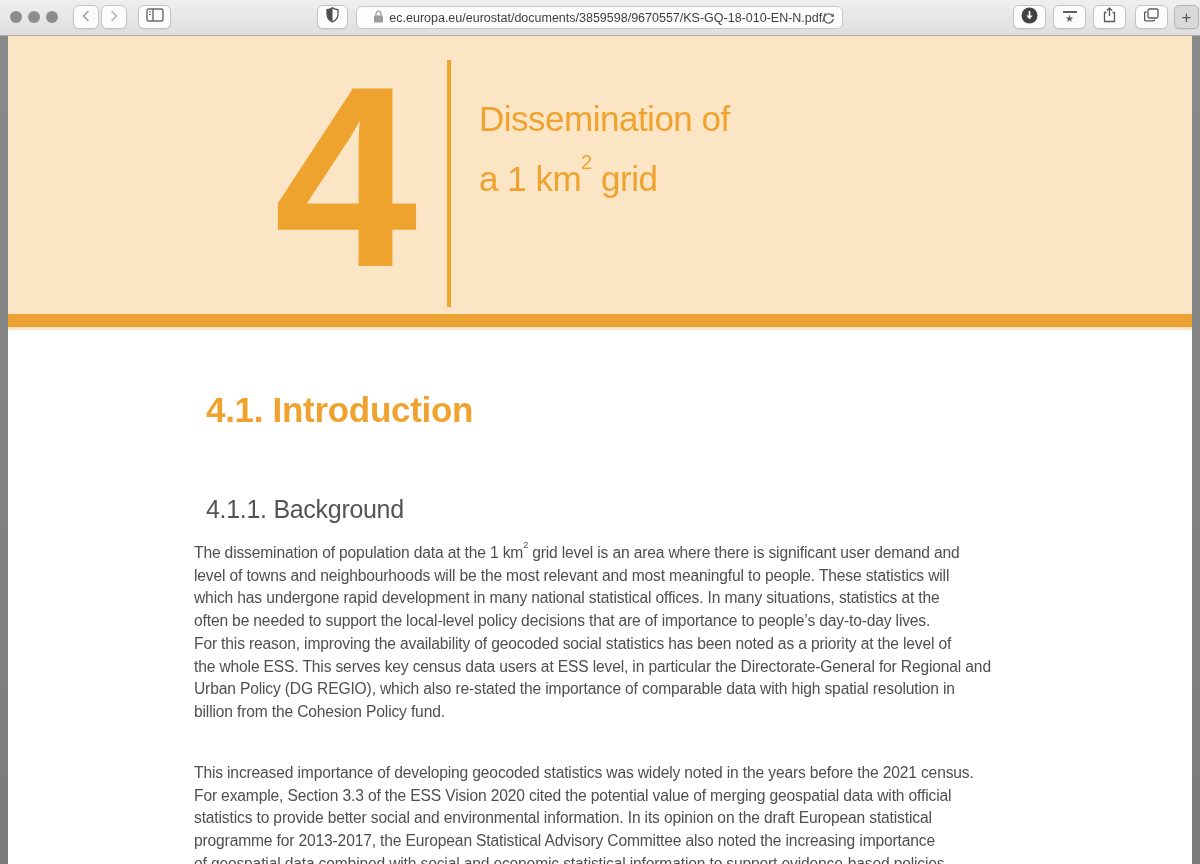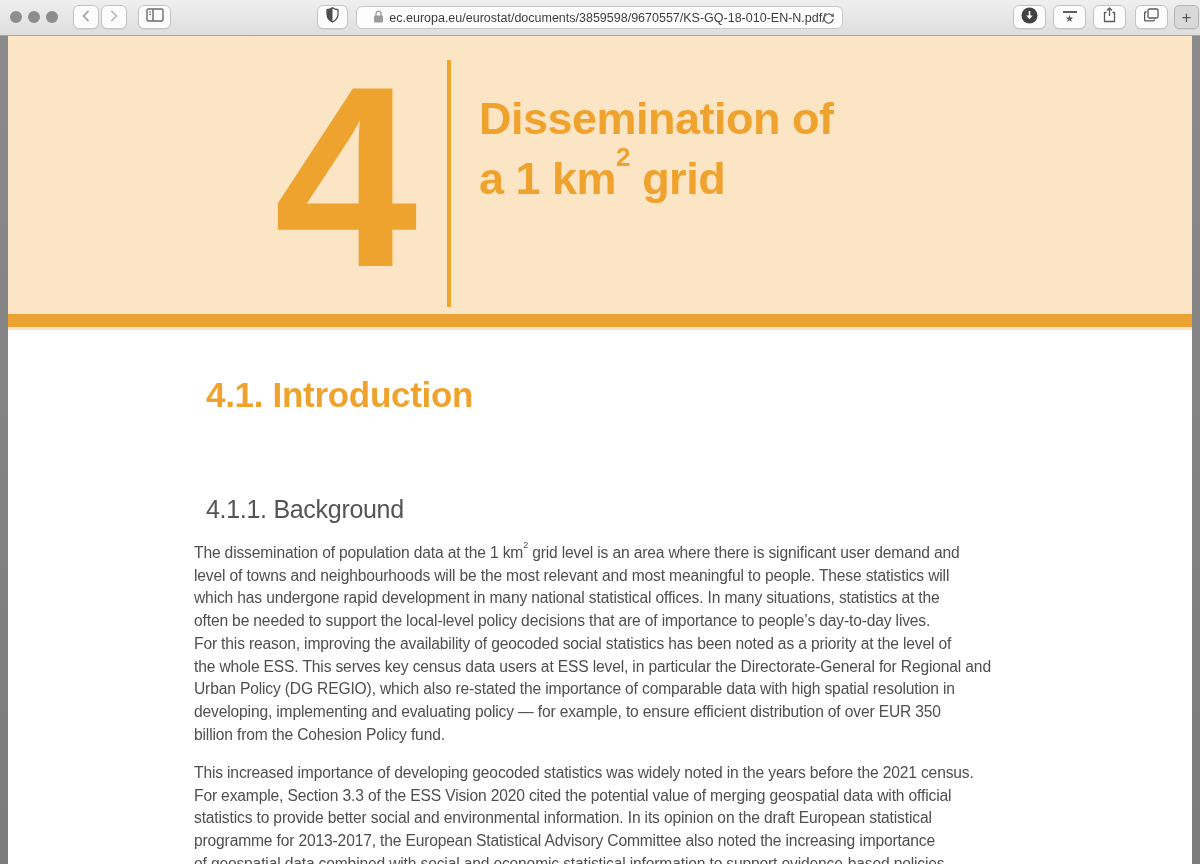--- a/index.html
+++ b/index.html
@@ -62,29 +62,29 @@
 
   .chapter-number {
     position:absolute; left:266px; top:12px;
     font-size:258px; font-weight:bold; line-height:1; color:#eea32f;
     letter-spacing:-4px;
   }
   .chapter-vline { position:absolute; left:439px; top:24px; width:3.5px; height:247px;
     background:#efa62f; }
   .chapter-title {
     position:absolute; left:471px; top:53px;
-    font-size:45px; font-weight:bold; line-height:60px; color:#efa32e;
+    font-size:35px; font-weight:normal; line-height:60px; color:#efa32e;
     letter-spacing:-0.5px; white-space:nowrap;
   }
   .chapter-title sup, .bodyline sup {
     font-size:58%; position:relative; top:-0.45em; line-height:0;
   }
 
   .section-h {
-    position:absolute; left:198px; top:339px;
+    position:absolute; left:198px; top:354px;
     font-size:35px; font-weight:bold; color:#efa32e; letter-spacing:-0.3px;
     white-space:nowrap;
   }
   .subsection-h {
     position:absolute; left:198px; top:459px;
     font-size:25px; font-weight:normal; color:#545454; letter-spacing:-0.3px;
     white-space:nowrap;
   }
   .para { position:absolute; left:186px; width:900px; color:#4f4f4f; }
   .para-1 { top:506px; }
@@ -205,21 +205,20 @@
     <div class="subsection-h">4.1.1. Background</div>
 
     <div class="para para-1">
       <div class="bodyline"><span>The dissemination of population data at the 1 km</span><sup>2</sup><span> grid level is an area where there is significant user demand and</span></div>
       <div class="bodyline">level of towns and neighbourhoods will be the most relevant and most meaningful to people. These statistics will</div>
       <div class="bodyline">which has undergone rapid development in many national statistical offices. In many situations, statistics at the</div>
       <div class="bodyline">often be needed to support the local-level policy decisions that are of importance to people’s day-to-day lives.</div>
       <div class="bodyline">For this reason, improving the availability of geocoded social statistics has been noted as a priority at the level of</div>
       <div class="bodyline">the whole ESS. This serves key census data users at ESS level, in particular the Directorate-General for Regional and</div>
       <div class="bodyline">Urban Policy (DG REGIO), which also re-stated the importance of comparable data with high spatial resolution in</div>
-      <div class="bodyline">developing, implementing and evaluating policy — for example, to ensure efficient distribution of over EUR 350</div>
       <div class="bodyline">billion from the Cohesion Policy fund.</div>
     </div>
 
     <div class="para para-2">
       <div class="bodyline">This increased importance of developing geocoded statistics was widely noted in the years before the 2021 census.</div>
       <div class="bodyline">For example, Section 3.3 of the ESS Vision 2020 cited the potential value of merging geospatial data with official</div>
       <div class="bodyline">statistics to provide better social and environmental information. In its opinion on the draft European statistical</div>
       <div class="bodyline">programme for 2013-2017, the European Statistical Advisory Committee also noted the increasing importance</div>
       <div class="bodyline">of geospatial data combined with social and economic statistical information to support evidence-based policies</div>
     </div>

